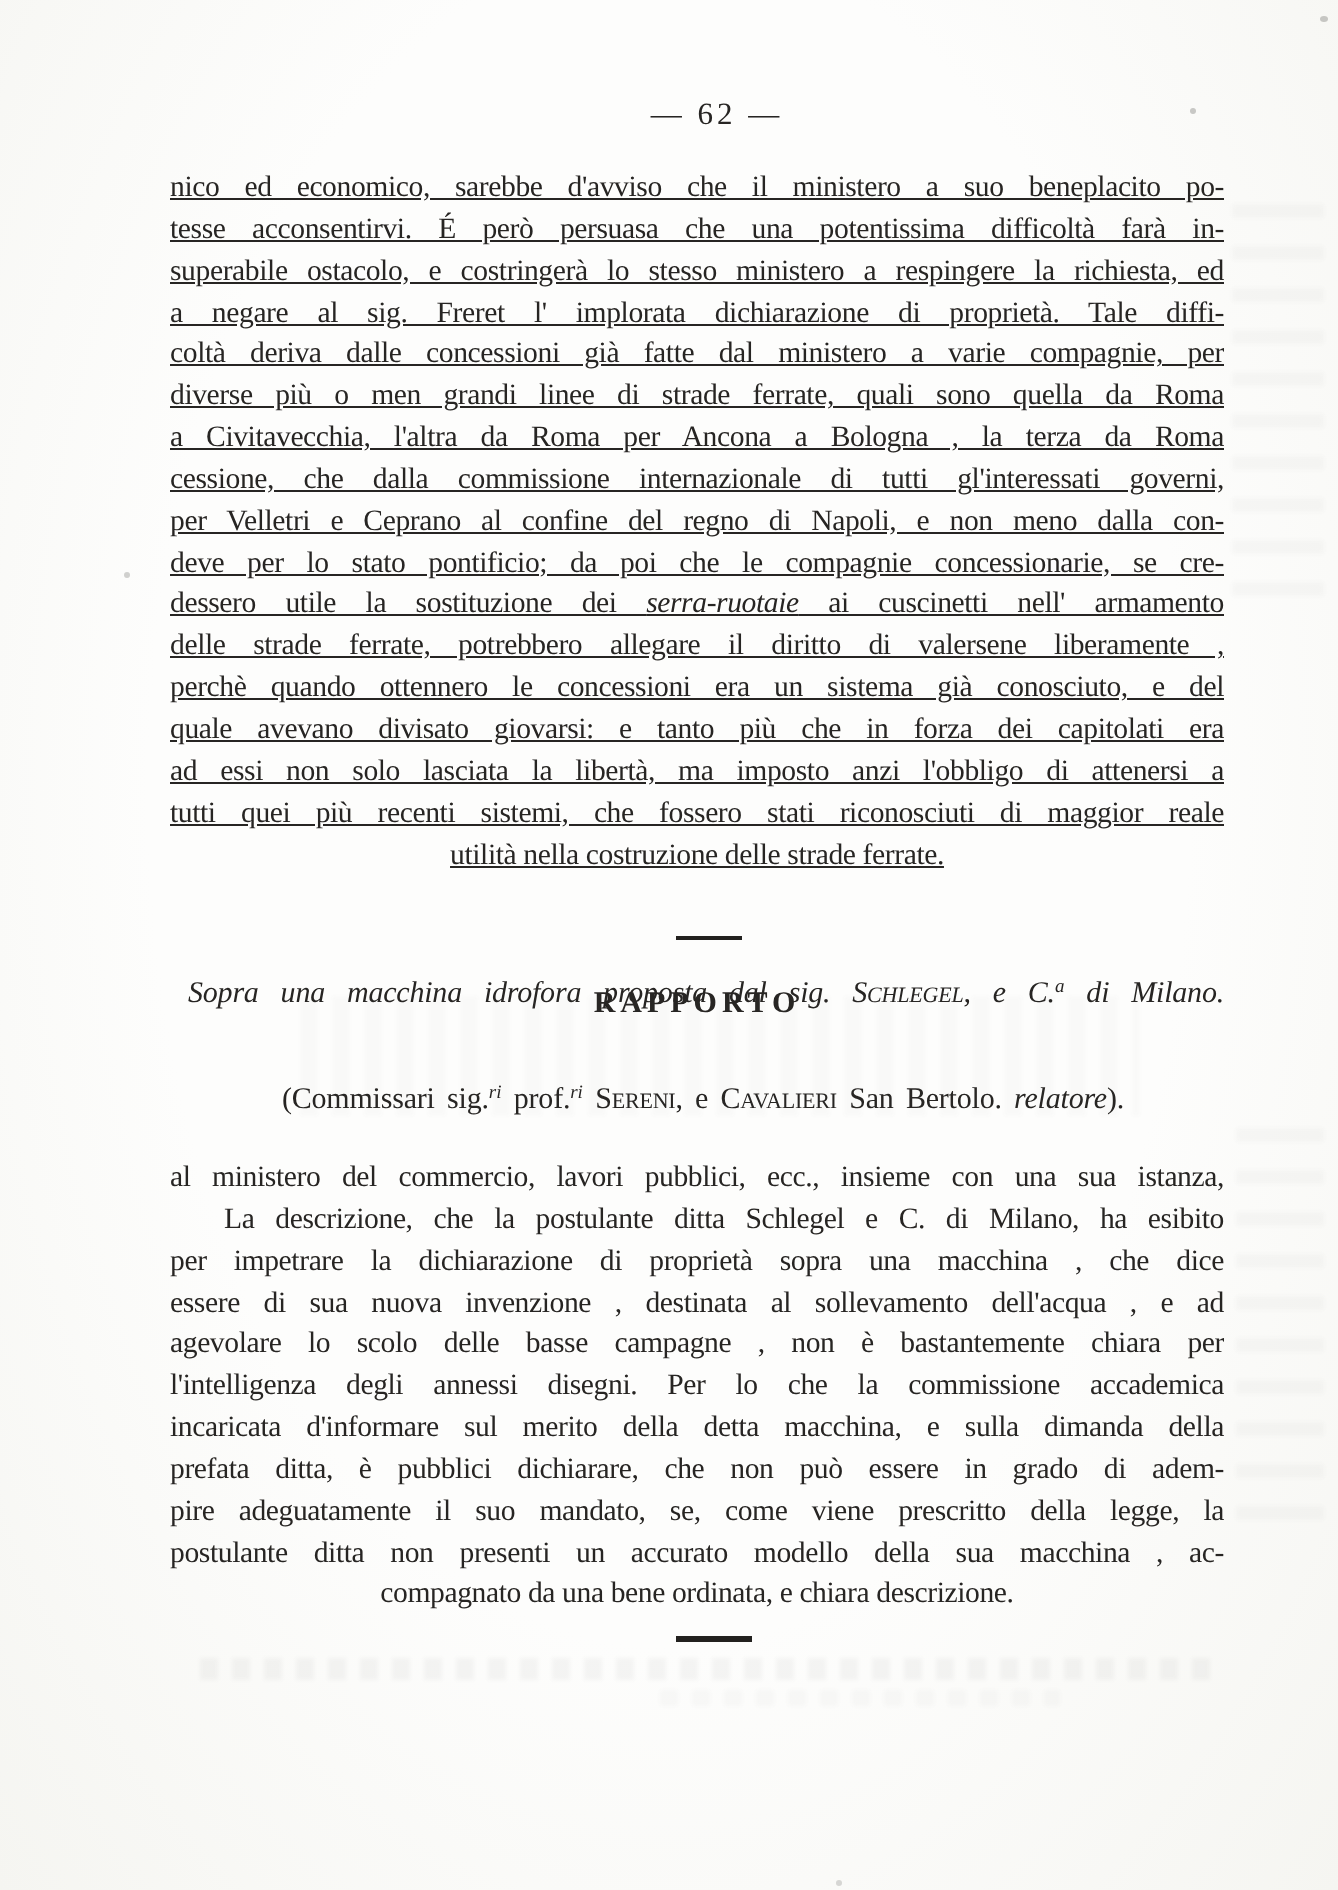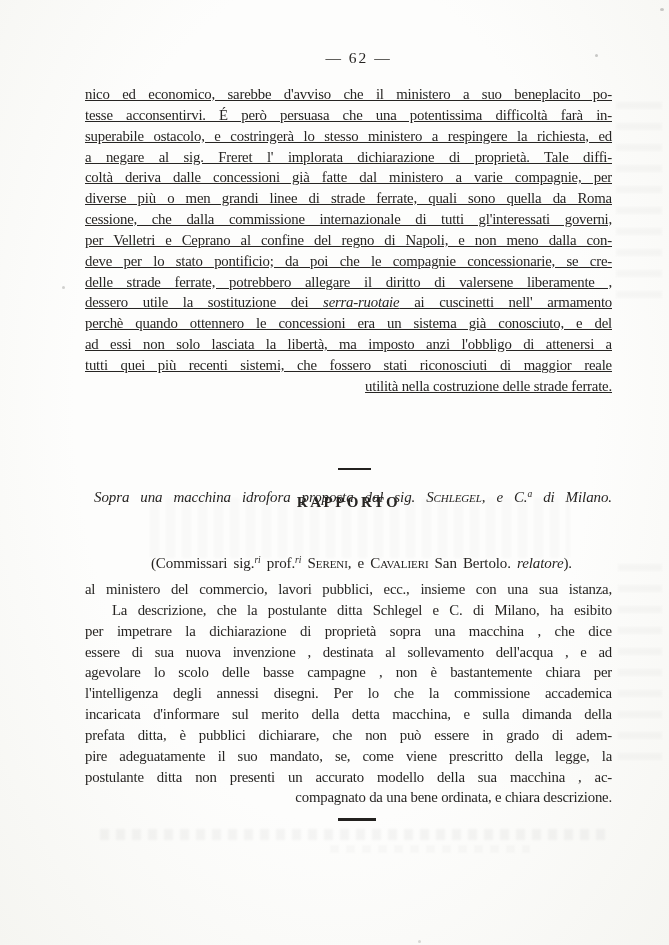--- a/index.html
+++ b/index.html
@@ -15,37 +15,37 @@
     text-align:center;font-size:15.5px;letter-spacing:2px;padding-left:24px;
   }
   .block{position:absolute;left:85px;width:527px;}
   #para1{top:84px;text-decoration:underline;}
   #para2{top:579px;}
   .line{
     font-size:14.8px;line-height:20.85px;height:20.85px;
     letter-spacing:-0.2px;overflow:hidden;text-align:justify;
   }
   .jline::after{content:"";display:inline-block;width:100%;height:0;}
-  .eline{text-align:right;}
+  .eline{text-align:center;}
   .indent{text-indent:27px;}
   .line em, #sectionTitle{font-style:italic;}
   .sc{font-variant:small-caps;}
   .sup{font-size:9.5px;position:relative;top:-5px;font-style:italic;letter-spacing:0;}
   #sectionTitle{
     position:absolute;left:94px;top:487px;width:518px;
     font-size:15px;line-height:20px;height:20px;overflow:hidden;
     text-align:justify;letter-spacing:-0.1px;word-spacing:2px;
   }
   #rapporto{
     position:absolute;left:85px;top:494px;width:527px;
     text-align:center;font-weight:700;font-size:15px;letter-spacing:2.5px;
   }
   #commissari{
-    position:absolute;left:98px;top:542px;width:527px;
-    text-align:center;font-size:15px;word-spacing:2.5px;letter-spacing:-0.1px;margin-top:13px;
+    position:absolute;left:88px;top:542px;width:527px;
+    text-align:center;font-size:15px;word-spacing:2.5px;letter-spacing:-0.1px;
   }
   .rule{position:absolute;background:#23211f;}
   .rule1{left:338px;top:468px;width:33px;height:2px;}
   .rule2{left:338px;top:818px;width:38px;height:3px;}
   
   .smudge{
     position:absolute;pointer-events:none;
     background:repeating-linear-gradient(90deg, rgba(95,95,95,.55) 0 9px, rgba(95,95,95,0) 9px 16px);
     opacity:.07;filter:blur(1.1px);
   }
@@ -69,26 +69,28 @@
 
   <div class="pagenum">— 62 —</div>
 
   <div class="block" id="para1">
     <div class="line jline">nico ed economico, sarebbe d'avviso che il ministero a suo beneplacito po-</div>
     <div class="line jline">tesse acconsentirvi. É però persuasa che una potentissima difficoltà farà in-</div>
     <div class="line jline">superabile ostacolo, e costringerà lo stesso ministero a respingere la richiesta, ed</div>
     <div class="line jline">a negare al sig. Freret l' implorata dichiarazione di proprietà. Tale diffi-</div>
     <div class="line jline">coltà deriva dalle concessioni già fatte dal ministero a varie compagnie, per</div>
     <div class="line jline">diverse più o men grandi linee di strade ferrate, quali sono quella da Roma</div>
+    <div class="line jline">a Civitavecchia, l'altra da Roma per Ancona a Bologna , la terza da Roma</div>
     <div class="line jline">cessione, che dalla commissione internazionale di tutti gl'interessati governi,</div>
     <div class="line jline">per Velletri e Ceprano al confine del regno di Napoli, e non meno dalla con-</div>
     <div class="line jline">deve per lo stato pontificio; da poi che le compagnie concessionarie, se cre-</div>
+    <div class="line jline"><span>dessero utile la sostituzione dei </span><em>serra-ruotaie</em><span> ai cuscinetti nell' armamento</span></div>
     <div class="line jline">delle strade ferrate, potrebbero allegare il diritto di valersene liberamente ,</div>
-    <div class="line jline"><span>dessero utile la sostituzione dei </span><em>serra-ruotaie</em><span> ai cuscinetti nell' armamento</span></div>
     <div class="line jline">perchè quando ottennero le concessioni era un sistema già conosciuto, e del</div>
+    <div class="line jline">quale avevano divisato giovarsi: e tanto più che in forza dei capitolati era</div>
     <div class="line jline">ad essi non solo lasciata la libertà, ma imposto anzi l'obbligo di attenersi a</div>
     <div class="line jline">tutti quei più recenti sistemi, che fossero stati riconosciuti di maggior reale</div>
     <div class="line eline">utilità nella costruzione delle strade ferrate.</div>
   </div>
 
   <div class="rule rule1"></div>
 
   <div id="sectionTitle" class="jline"><span>Sopra una macchina idrofora proposta dal sig. </span><span class="sc">Schlegel</span><span>, e C.</span><span class="sup">a</span><span> di Milano.</span></div>
 
   <div id="rapporto">RAPPORTO</div>

